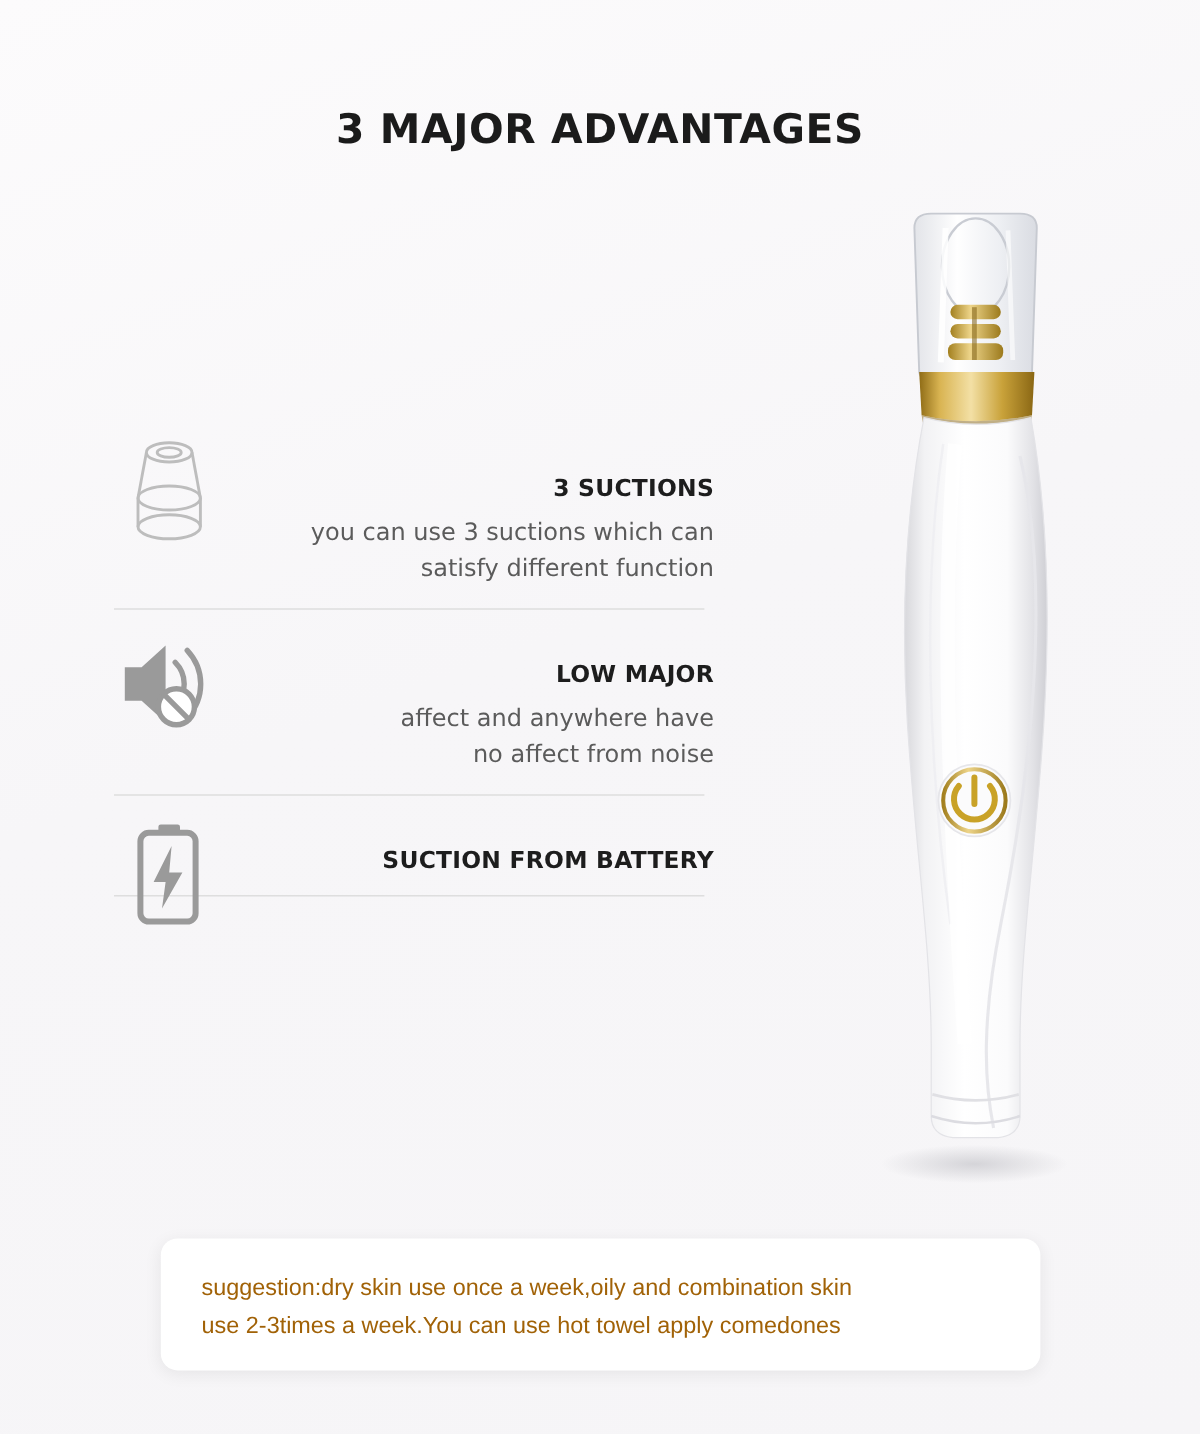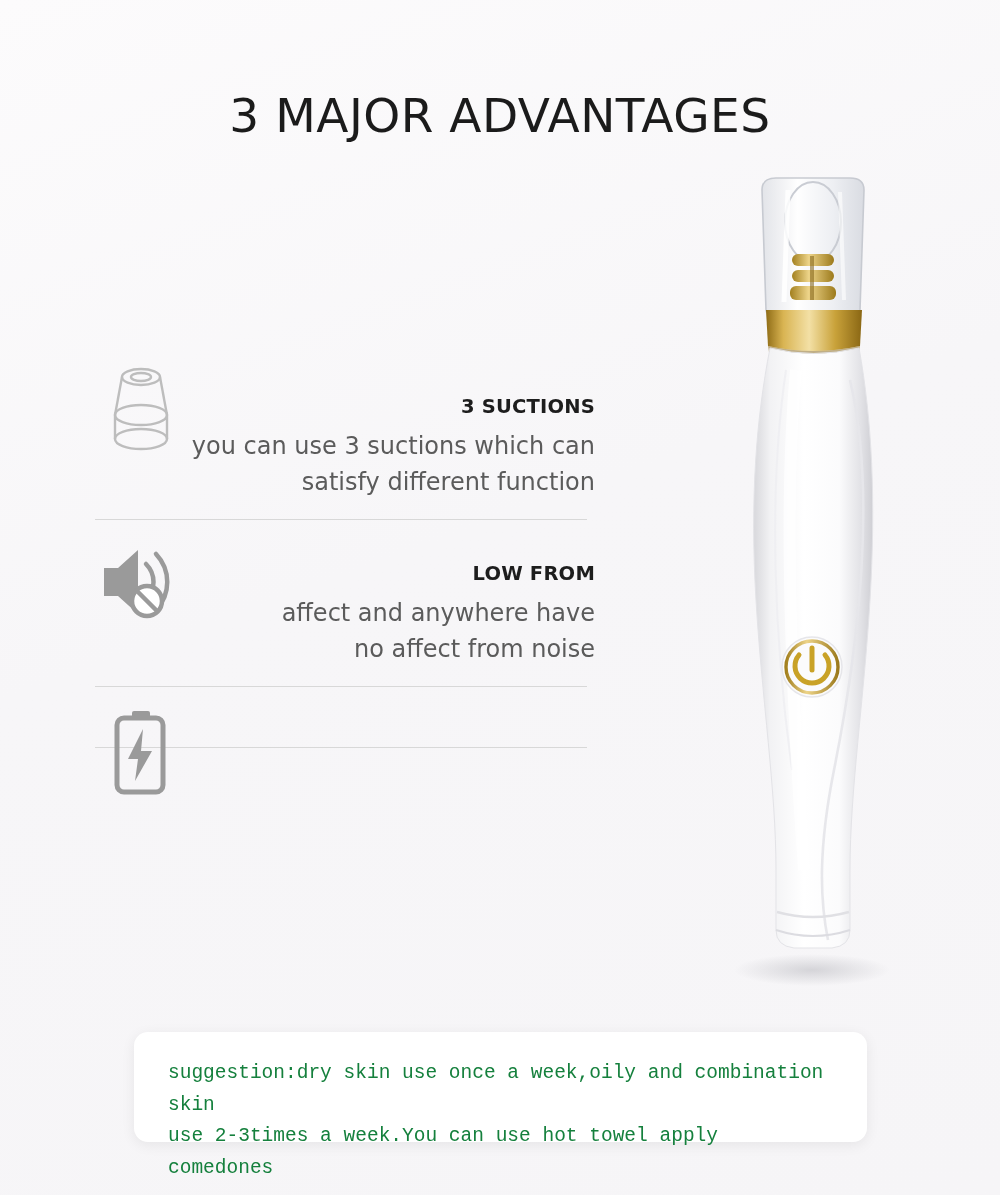--- a/index.html
+++ b/index.html
@@ -22,23 +22,23 @@
     overflow: hidden;
   }
 
   
   .title {
     position: absolute;
     top: 88px;
     left: 0;
     width: 1000px;
     text-align: center;
-    font-size: 47px;
+    font-size: 34px;
     letter-spacing: 0.5px;
-    font-weight: 400;
+    font-weight: 700;
     color: #1b1b1b;
     font-family: "DejaVu Sans", sans-serif;
   }
 
   
   .features {
     position: absolute;
     top: 355px;
     left: 95px;
     width: 500px;
@@ -60,21 +60,21 @@
   }
   .feature-title {
     font-size: 19.5px;
     font-weight: 700;
     color: #1d1d1d;
     letter-spacing: 0.2px;
     margin-bottom: 10px;
     font-family: "DejaVu Sans", sans-serif;
   }
   .feature-desc {
-    font-size: 24px;
+    font-size: 20px;
     line-height: 1.52;
     color: #5b5b5b;
     font-family: "DejaVu Sans", sans-serif;
     white-space: pre-line;
   }
   .divider {
     margin-left: 0;
     width: 492px;
     height: 1px;
     background: #d8d8d8;
@@ -104,22 +104,22 @@
     height: 110px;
     background: #ffffff;
     border-radius: 14px;
     box-shadow: 0 3px 14px rgba(0,0,0,0.07);
     box-sizing: border-box;
     padding: 26px 34px;
   }
   .note-text {
     font-size: 19.5px;
     line-height: 1.62;
-    color: #15803d;
-    font-family: Liberation Mono, monospace;
+    color: #a16207;
+    font-family: Liberation Sans, sans-serif;
     white-space: pre-line;
   }
 </style>
 </head>
 <body>
 
 <div class="page">
 
   <div class="title">3 MAJOR ADVANTAGES</div>
 
@@ -156,36 +156,37 @@
           </g>
           <g fill="none" stroke="#9a9a9a" stroke-width="4.5" stroke-linecap="round">
             <path d="M46 26 C56 36, 56 52, 46 62"></path>
             <path d="M56 16 C71 32, 71 56, 56 72"></path>
           </g>
           <circle cx="47" cy="63" r="15" fill="#ffffff" stroke="#9a9a9a" stroke-width="4.5"></circle>
           <line x1="37" y1="53" x2="57" y2="73" stroke="#9a9a9a" stroke-width="4.5" stroke-linecap="round"></line>
         </svg>
       </div>
       <div class="feature-body">
-        <div class="feature-title">LOW FROM</div>
+        <div class="feature-title">LOW MAJOR</div>
         <div class="feature-desc">affect and anywhere have
 no affect from noise</div>
       </div>
       <div class="divider"></div>
     </div>
 
     <div class="feature">
       <div class="feature-icon">
         <svg viewBox="0 0 62 92" width="62" height="92">
           <rect x="23" y="2" width="18" height="7" rx="2" fill="#9a9a9a"></rect>
           <rect x="8" y="9" width="46" height="74" rx="7" fill="none" stroke="#9a9a9a" stroke-width="5"></rect>
           <path d="M34 20 L19 50 L29 50 L26 72 L43 42 L32 42 Z" fill="#9a9a9a"></path>
         </svg>
       </div>
       <div class="feature-body">
+        <div class="feature-title">SUCTION FROM BATTERY</div>
       </div>
       <div class="divider"></div>
     </div>
 
   </div>
 
   <div class="device">
     <svg viewBox="0 0 220 820" width="220" height="820">
       <defs>
         <linearGradient id="bodyGrad" x1="0" y1="0" x2="1" y2="0">

